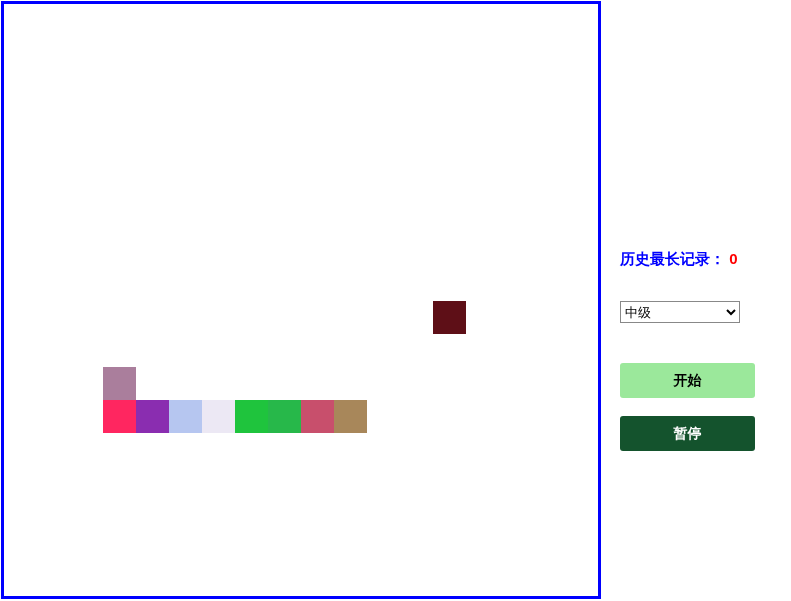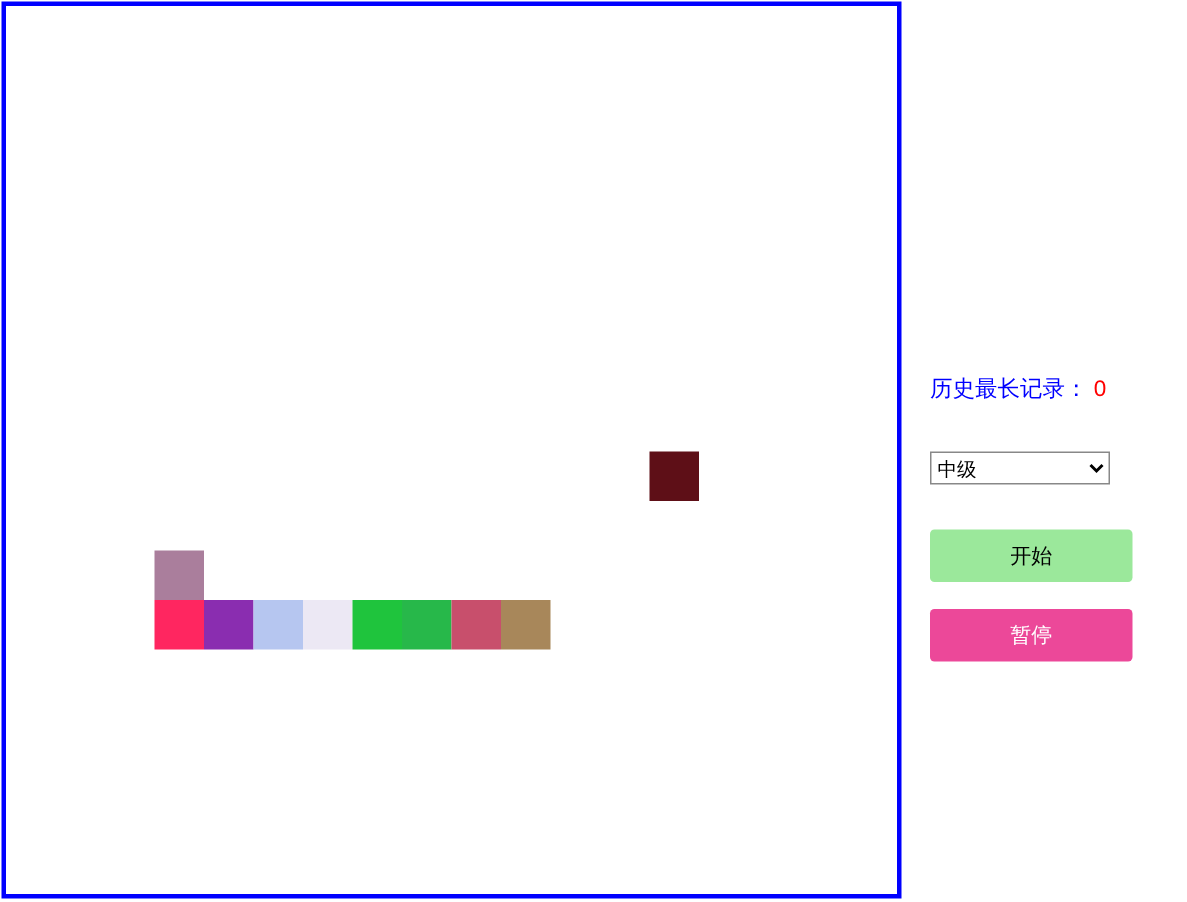--- a/index.html
+++ b/index.html
@@ -26,48 +26,48 @@
     width: 33px;
     height: 33px;
   }
   .side-panel {
     position: absolute;
     left: 620px;
     top: 250px;
     width: 160px;
   }
   .stat-row {
-    font-weight: normal;
+    font-weight: bold;
     font-size: 15px;
     margin-bottom: 22px;
   }
   .stat-label { color: #0000ff; }
   .stat-value { color: #ff0000; }
   .difficulty-select {
     width: 120px;
     height: 22px;
     font-size: 13px;
     margin-top: 10px;
-    margin-bottom: 30px;
+    margin-bottom: 40px;
     border: 1px solid #888;
     background: #fff;
   }
   .btn {
     display: block;
     width: 135px;
     height: 35px;
     margin-bottom: 18px;
     border: none;
     border-radius: 3px;
     font-size: 14px;
-    font-weight: normal;
+    font-weight: bold;
     cursor: pointer;
   }
   .btn-start { background: #9be89b; color: #000; }
-  .btn-pause { background: #ec4899; color: #fff; }
+  .btn-pause { background: #14532d; color: #fff; }
 </style>
 </head>
 <body>
 
 <div class="game-board" id="board">
     <div class="cell" style="left: 99px; top: 363px; background: rgb(170, 126, 156);"></div>
     <div class="cell" style="left: 99px; top: 396px; background: rgb(255, 38, 96);"></div>
     <div class="cell" style="left: 132px; top: 396px; background: rgb(138, 45, 176);"></div>
     <div class="cell" style="left: 165px; top: 396px; background: rgb(182, 198, 240);"></div>
     <div class="cell" style="left: 198px; top: 396px; background: rgb(236, 232, 244);"></div>

